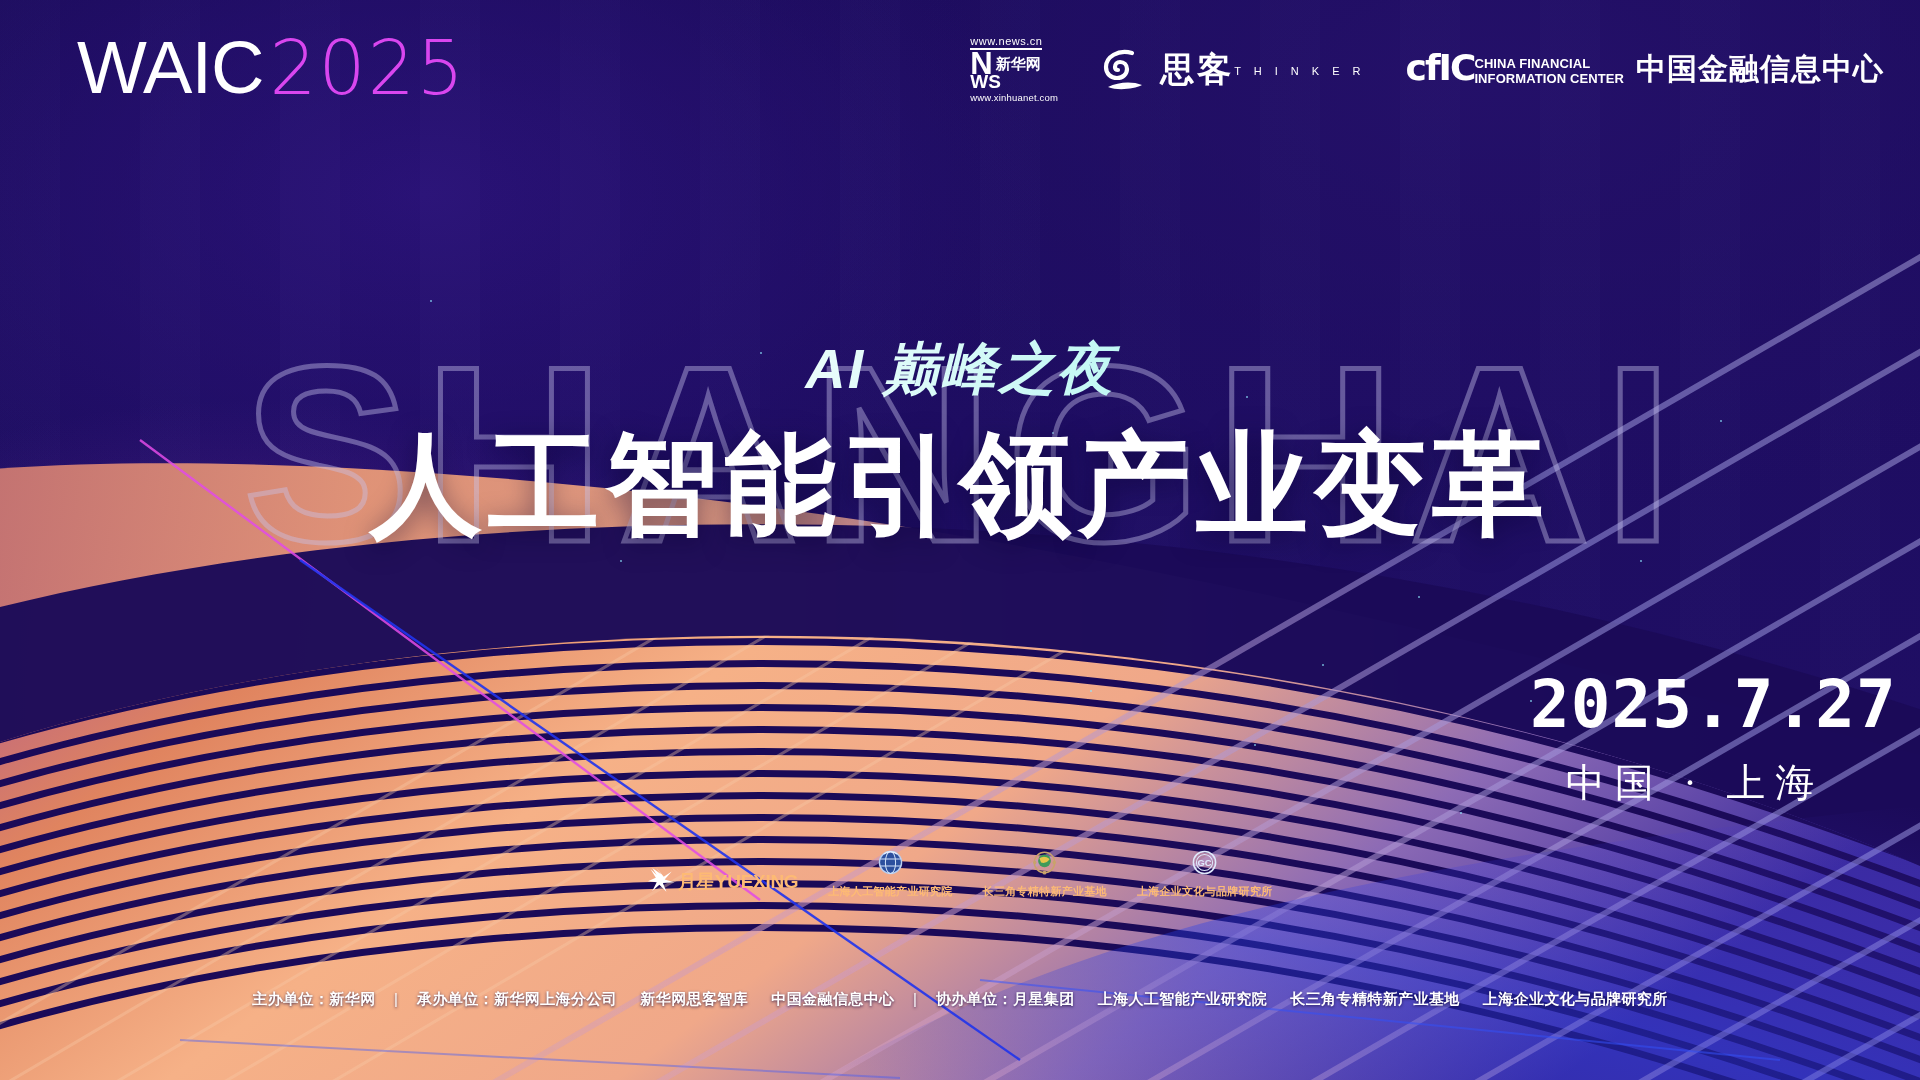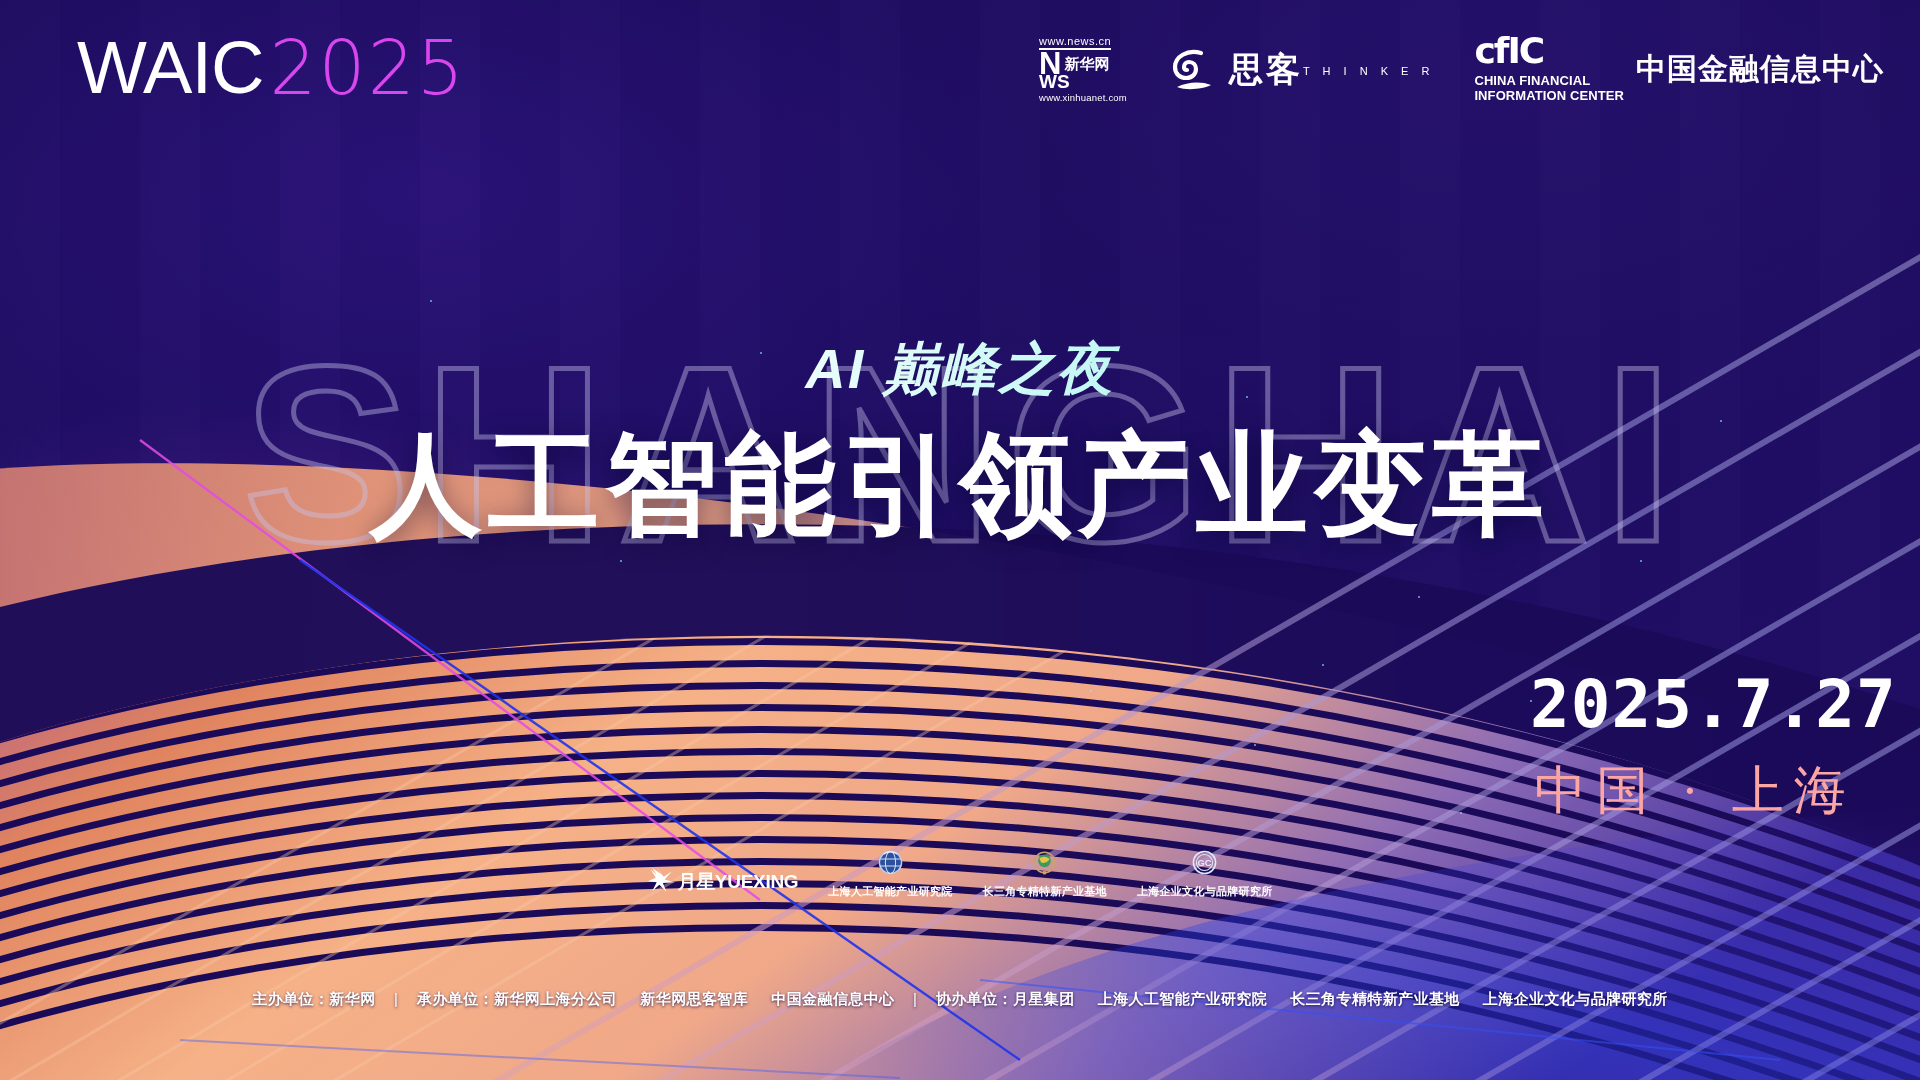--- a/index.html
+++ b/index.html
@@ -84,21 +84,21 @@
 
   
   .thinker{gap:10px;}
   .thinker .swirl{width:52px;height:52px;}
   .thinker .tx{display:flex;flex-direction:row;align-items:center;}
   .thinker .zh{font-size:34px;font-weight:700;letter-spacing:3px;line-height:1;}
   .thinker .en{font-size:11px;letter-spacing:5px;margin-top:3px;}
 
   
   .cfic{gap:12px;}
-  .cfic .mark{display:flex;flex-direction:column;}
+  .cfic .mark{display:flex;flex-direction:row;}
   .cfic .cf{font-size:36px;font-weight:700;letter-spacing:-2px;line-height:.95;font-family:"DejaVu Sans",sans-serif;}
   .cfic .sub{font-size:13px;font-weight:700;line-height:1.15;letter-spacing:.1px;margin-top:6px;}
   .cfic .zh{font-size:30px;font-weight:700;letter-spacing:1px;}
 
   
   .subtitle{
     position:absolute;left:0;right:0;top:332px;
     text-align:center;
     font-size:56px;font-weight:700;font-style:italic;
     letter-spacing:2px;
@@ -117,30 +117,30 @@
   }
 
   
   .datebox{position:absolute;right:60px;top:672px;text-align:center;width:330px;}
   .date{
     font-size:66px;font-weight:700;color:#fff;letter-spacing:1px;line-height:1;
     font-family:"DejaVu Sans Mono","Liberation Mono",monospace;
   }
   .place{
     margin-top:18px;
-    font-size:52px;color:#fca5a5;letter-spacing:10px;font-weight:400;
+    font-size:39px;color:#ffffff;letter-spacing:10px;font-weight:400;
     font-family:"Liberation Serif","DejaVu Serif",serif;
   }
 
   
   .sponsors{
     position:absolute;left:0;right:0;top:848px;
     display:flex;justify-content:center;align-items:flex-end;gap:30px;
   }
-  .sp{display:flex;flex-direction:column;align-items:center;color:#ffffff;justify-content:flex-end;}
+  .sp{display:flex;flex-direction:column;align-items:center;color:#fdba74;justify-content:flex-end;}
   .sp .cap{font-size:11px;font-weight:700;letter-spacing:.3px;margin-top:3px;white-space:nowrap;}
   .sp-yx{flex-direction:row;align-items:center;margin-bottom:2px;}
   .sp-yx .yxname{font-size:19px;font-weight:700;letter-spacing:-.3px;white-space:nowrap;}
 
   
   .footer{
     position:absolute;left:0;right:0;top:990px;
     text-align:center;
     color:#fff;font-size:15px;font-weight:700;letter-spacing:.4px;
     text-shadow:0 1px 3px rgba(20,8,60,.8);

